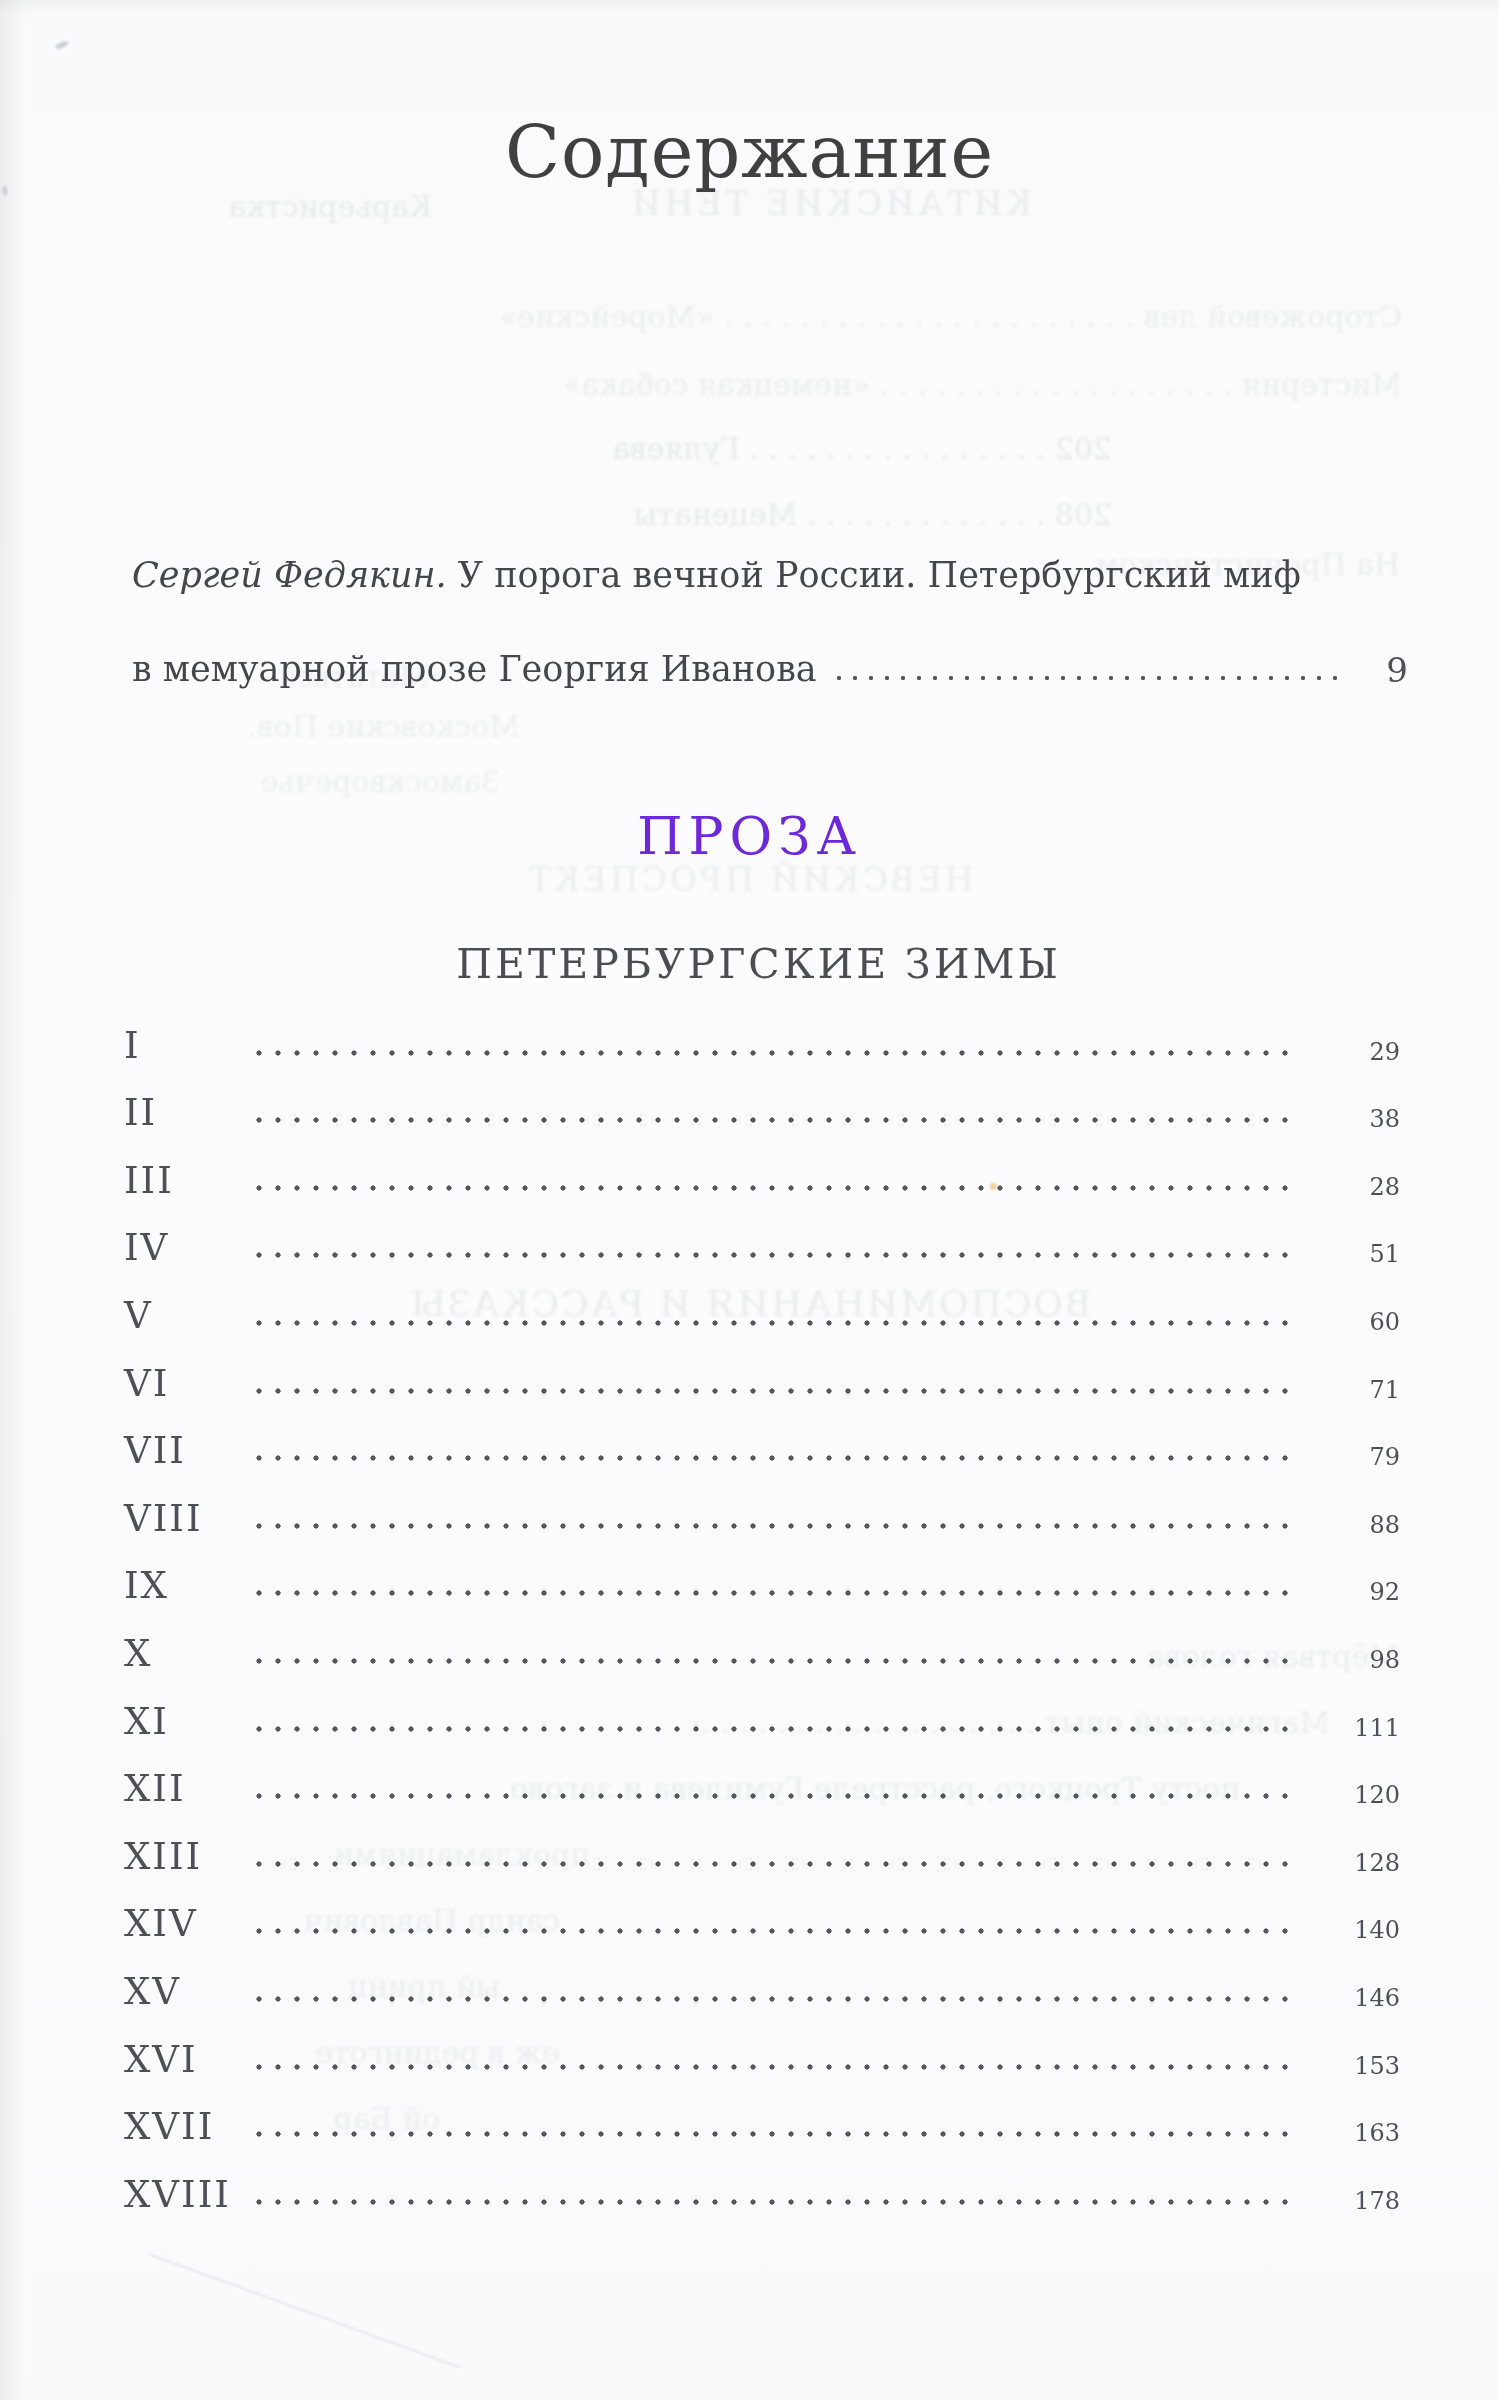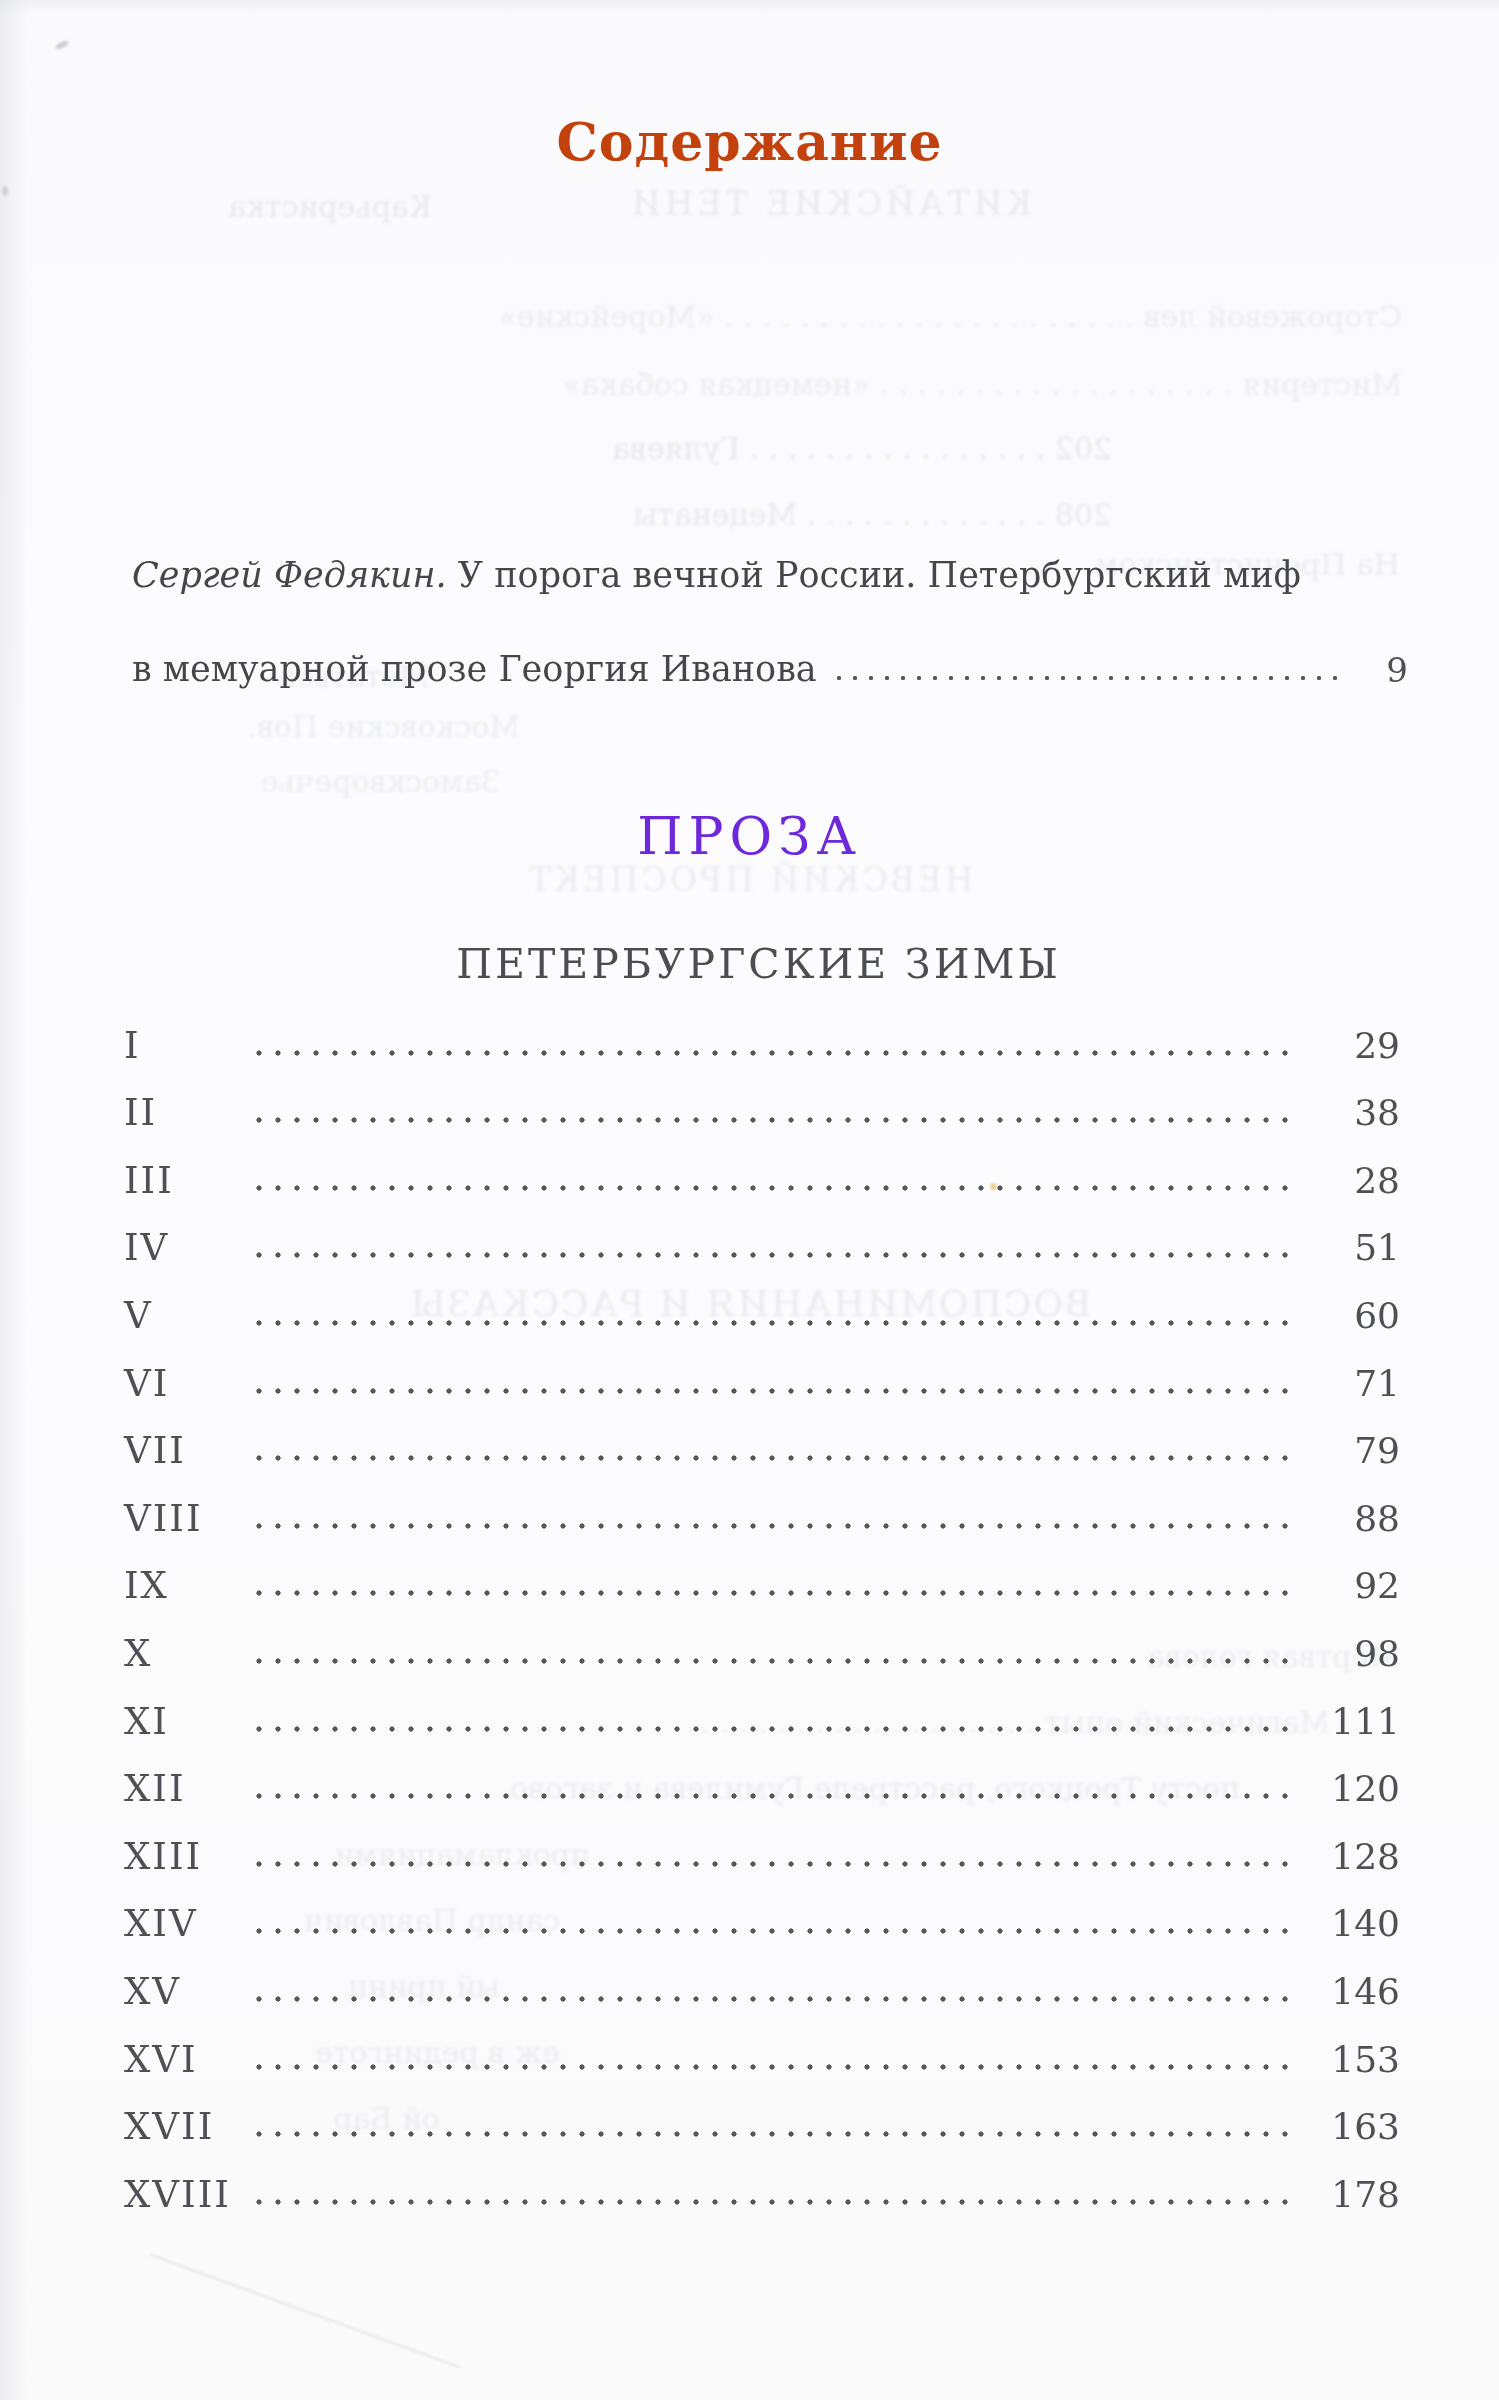--- a/index.html
+++ b/index.html
@@ -20,21 +20,21 @@
   .speck-a{left:55px;top:42px;width:14px;height:6px;background:rgba(120,125,138,.35);transform:rotate(-25deg);}
   .speck-b{left:2px;top:186px;width:6px;height:10px;background:rgba(120,125,138,.25);}
   .speck-c{left:990px;top:1183px;width:7px;height:7px;background:rgba(225,175,70,.55);}
   .crease{position:absolute;left:140px;top:2310px;width:330px;height:2px;
     background:rgba(140,145,158,.18);transform:rotate(20deg);filter:blur(1.2px);}
   
   .ghost{position:absolute;transform:scaleX(-1);filter:blur(1.4px);
     color:#6f7789;white-space:nowrap;overflow:hidden;line-height:1.1;}
   
   .h-title{position:absolute;top:116px;left:0;width:100%;text-align:center;
-    font-size:52px;font-weight:700;letter-spacing:1px;color:#c2410c;line-height:1;}
+    font-size:72px;font-weight:400;letter-spacing:1px;color:#404040;line-height:1;}
   .h-proza{position:absolute;top:810px;left:0;width:100%;text-align:center;
     font-size:52px;letter-spacing:6px;color:#6d28d9;line-height:1;}
   .h-zimy{position:absolute;top:944px;left:9px;width:100%;text-align:center;
     font-size:41px;letter-spacing:3px;color:#4b4d52;line-height:1;}
   
   .entry{position:absolute;left:132px;top:558px;width:1276px;font-size:35px;line-height:1;color:#45464b;}
   .entry .l1{white-space:nowrap;}
   .entry .l1 i{font-style:italic;}
   .entry .l2{display:flex;align-items:flex-end;margin-top:35px;}
   .entry .l2 .txt{white-space:nowrap;margin-top:24px;}
@@ -42,21 +42,21 @@
     background-image:radial-gradient(circle at 4px 4px,#56585e 1.9px,rgba(0,0,0,0) 2.4px);
     background-size:16px 9px;background-repeat:repeat-x;background-position:left bottom;}
   .entry .pg{width:56px;text-align:right;font-size:34px;}
   
   .toc{position:absolute;left:124px;top:996px;width:1276px;}
   .row{display:flex;align-items:flex-end;height:67.6px;}
   .ch{width:130px;font-size:37px;line-height:1;letter-spacing:2px;color:#4e5056;}
   .leader{flex:1;height:12px;margin:0 12px 5px 0;
     background-image:radial-gradient(circle at 5px 5px,#55575c 2.3px,rgba(0,0,0,0) 2.9px);
     background-size:19px 11px;background-repeat:repeat-x;background-position:left bottom;}
-  .pg{width:88px;text-align:right;font-size:36px;line-height:1;color:#4e5056;}
+  .pg{width:88px;text-align:right;font-size:24px;line-height:1;color:#4e5056;}
 </style>
 </head>
 <body>
 
 <div class="edge-shade"></div>
 <div class="top-shade"></div>
 <div class="speck speck-a"></div>
 <div class="speck speck-b"></div>
 <div class="speck speck-c"></div>
 <div class="crease"></div>

